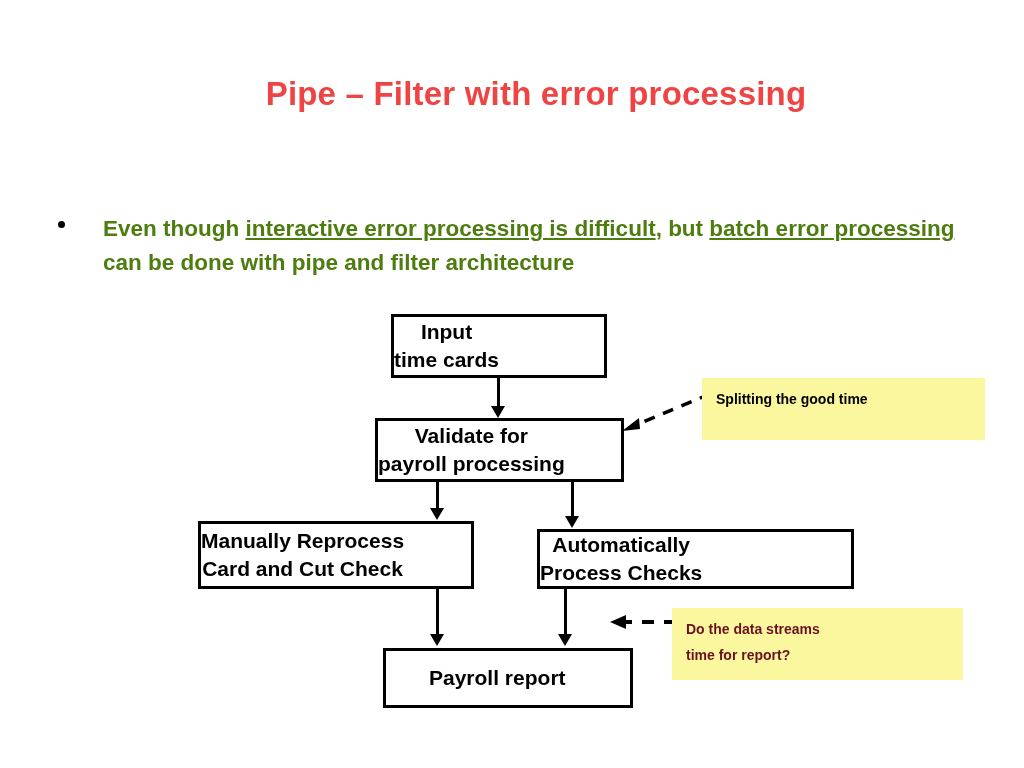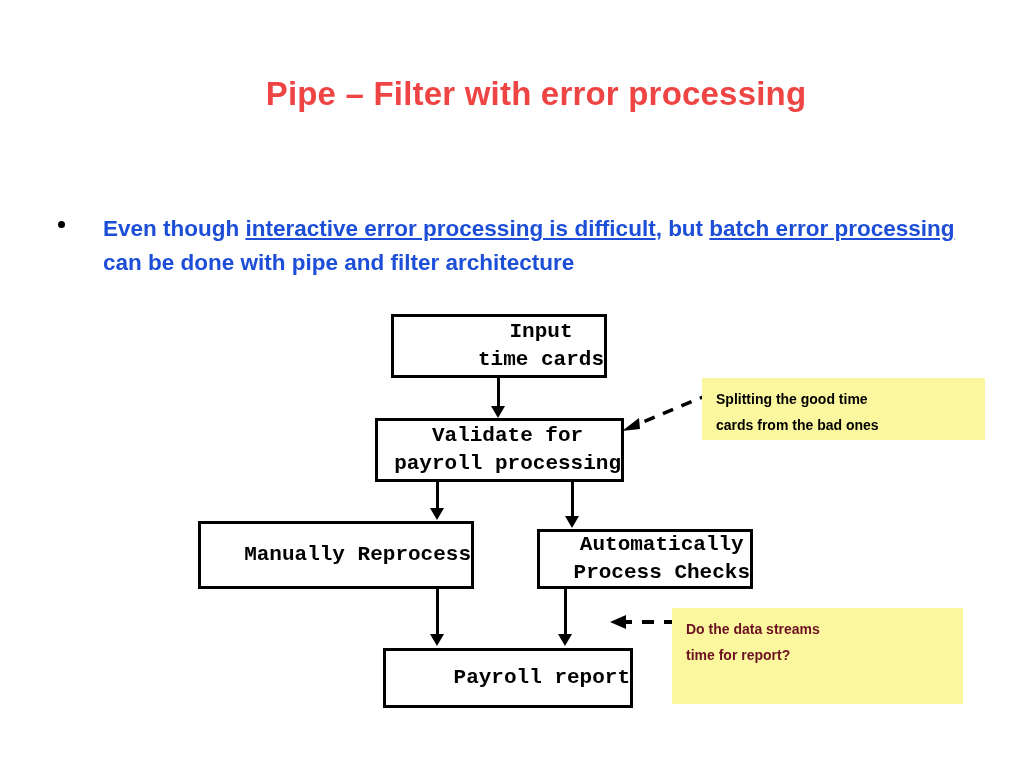--- a/index.html
+++ b/index.html
@@ -52,47 +52,46 @@
     width: 7px;
     height: 7px;
     background: #000000;
     border-radius: 50%;
   }
   .bullet-text {
     margin-left: 45px;
     font-size: 22.5px;
     font-weight: bold;
     line-height: 34px;
-    color: #1d4ed8;
+    color: #4d7c0f;
   }
   .u { text-decoration: underline; }
 
   
   .flow-box {
     position: absolute;
     box-sizing: border-box;
     border: 3px solid #000000;
     background: #ffffff;
     display: flex;
     align-items: center;
-    justify-content: flex-end;
+    justify-content: flex-start;
     text-align: center;
     font-size: 21px;
     font-weight: bold;
     line-height: 28px;
     color: #000000;
     z-index: 3;
-    font-family: Liberation Mono, monospace;
   }
   .flow-box .line2 { display: block; }
 
   #box-input        { left: 391px; top: 314px; width: 216px; height: 64px; }
   #box-validate     { left: 375px; top: 418px; width: 249px; height: 64px; }
   #box-manual       { left: 198px; top: 521px; width: 276px; height: 68px; }
-  #box-automatic    { left: 537px; top: 529px; width: 216px; height: 60px; padding-left: 32px; }
+  #box-automatic    { left: 537px; top: 529px; width: 317px; height: 60px; }
   #box-payroll      { left: 383px; top: 648px; width: 250px; height: 60px; padding-left: 43px; }
 
   
   .conn {
     position: absolute;
     background: #000000;
     z-index: 1;
   }
   .conn-v { width: 3px; }
   .arrowhead-down {
@@ -142,21 +141,21 @@
     font-weight: bold;
     line-height: 26px;
     padding: 8px 13px 8px 14px;
     z-index: 5;
   }
   #callout-split {
     left: 702px; top: 378px; width: 283px; height: 62px;
     color: #000000;
   }
   #callout-sync {
-    left: 672px; top: 608px; width: 291px; height: 96px;
+    left: 672px; top: 608px; width: 291px; height: 72px;
     color: #6b1020;
   }
   .sync-em {
     font-style: italic;
     text-decoration: underline;
   }
 </style>
 </head>
 <body>
 
@@ -179,20 +178,21 @@
   <div class="flow-box" id="box-validate">
     <div>
       <span>Validate for</span>
       <span class="line2">payroll processing</span>
     </div>
   </div>
 
   <div class="flow-box" id="box-manual">
     <div>
       <span>Manually Reprocess</span>
+      <span class="line2">Card and Cut Check</span>
     </div>
   </div>
 
   <div class="flow-box" id="box-automatic">
     <div>
       <span>Automatically</span>
       <span class="line2">Process Checks</span>
     </div>
   </div>
 
@@ -222,21 +222,20 @@
     <polygon points="8,41 25,28 26,39" fill="#000000"></polygon>
   </svg>
 
   <svg class="leader" id="leader-sync" viewBox="0 0 72 20" width="72" height="20">
     <line x1="70" y1="10" x2="20" y2="10" stroke="#000000" stroke-width="4" stroke-dasharray="12,10" stroke-linecap="butt"></line>
     <polygon points="4,10 20,3 20,17" fill="#000000"></polygon>
   </svg>
 
   <div class="callout" id="callout-split">
     <div>Splitting the good time</div>
-    <div>cards from the bad ones</div>
   </div>
 
   <div class="callout" id="callout-sync">
     <div>Do the data streams</div>
     <div>time for report?</div>
   </div>
 
 </div>
 
 </body></html>

